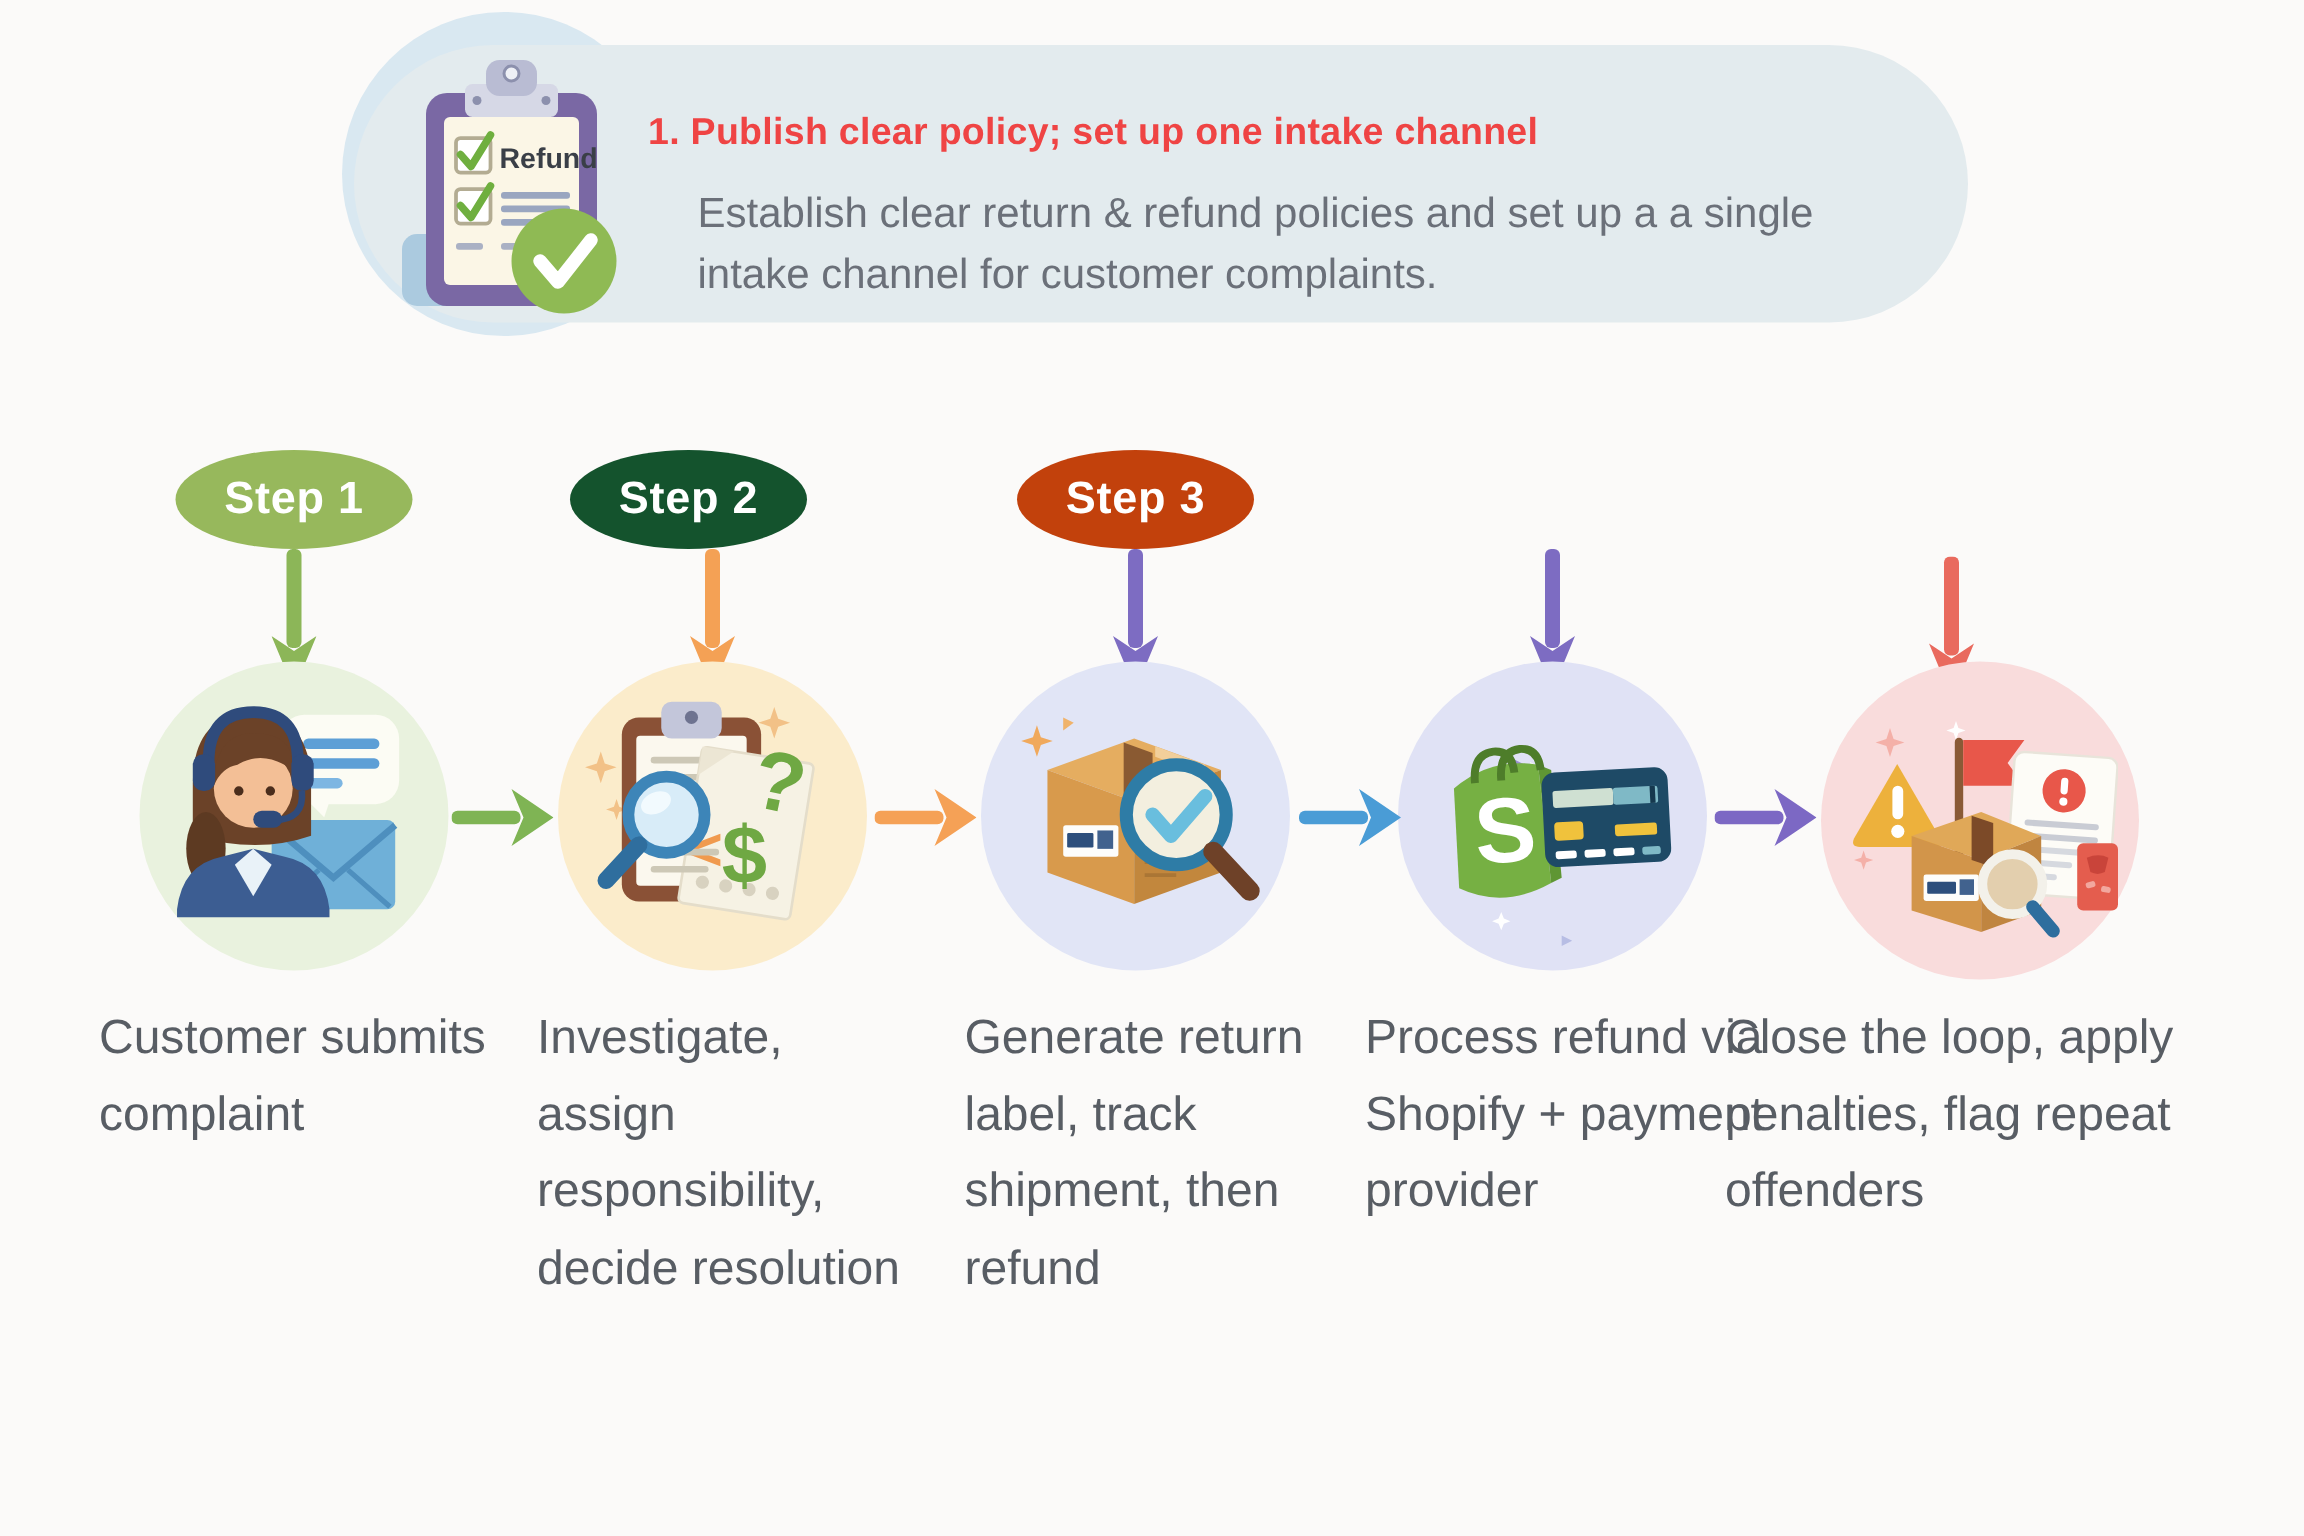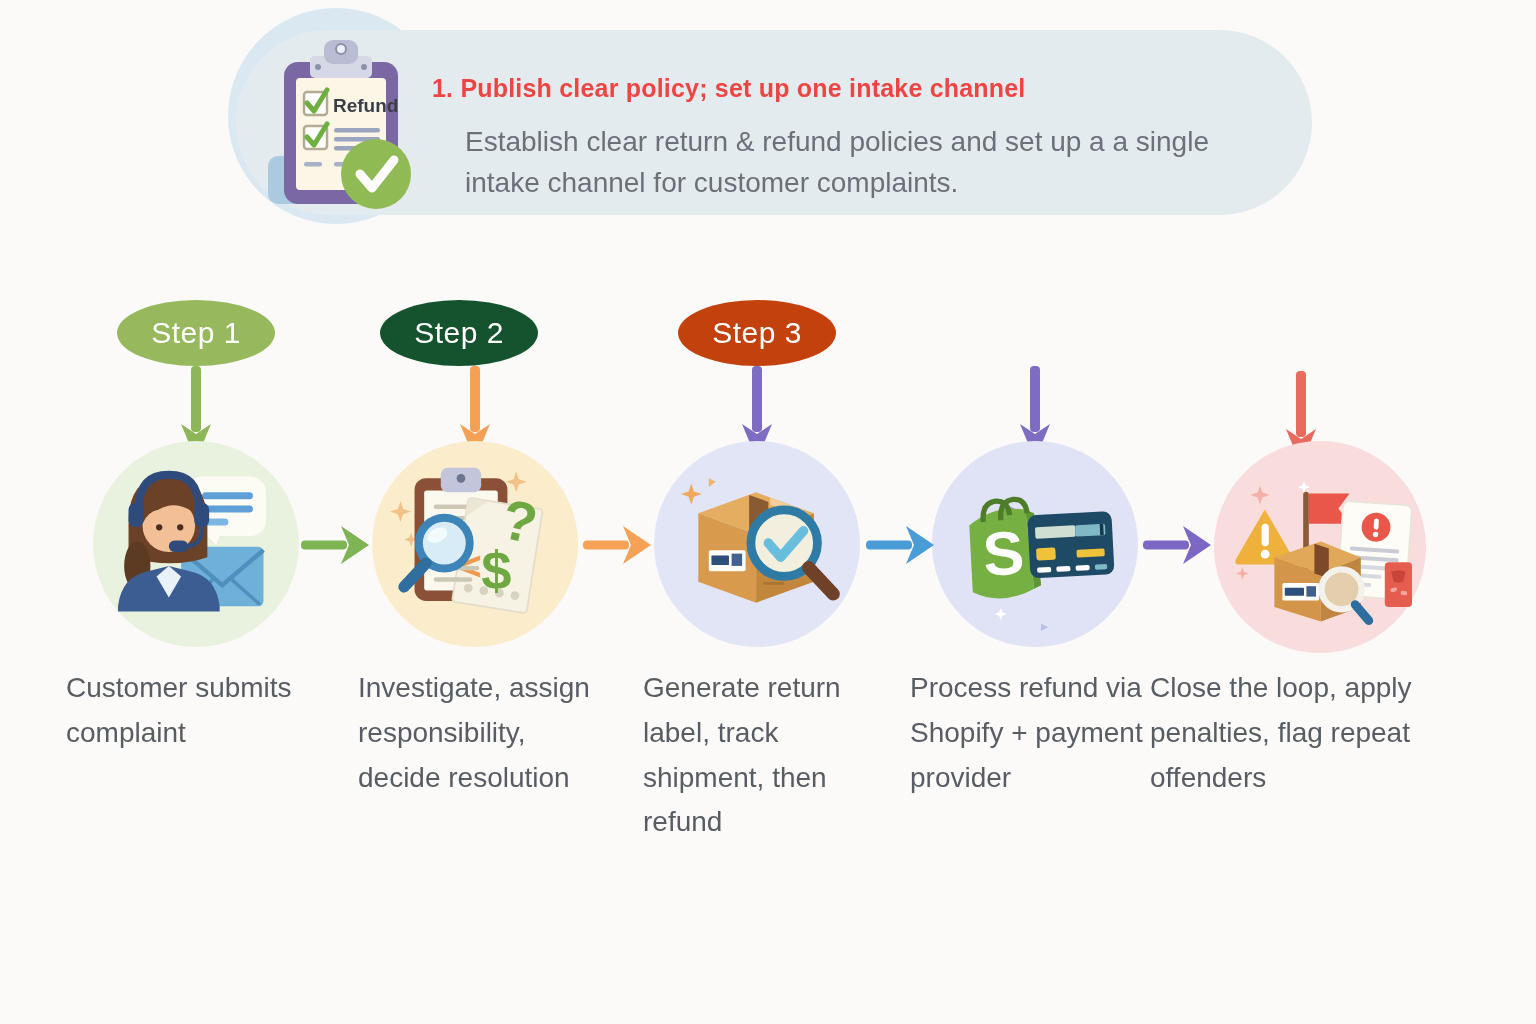--- a/index.html
+++ b/index.html
@@ -27,21 +27,21 @@
   }
   .header-subtitle{
     position:absolute;left:465px;top:122px;width:790px;
     font-size:28px;font-weight:400;color:#6b7079;line-height:1.45;
   }
 
   
   .badge{
     position:absolute;top:300px;width:158px;height:66px;border-radius:50%;
     display:flex;align-items:center;justify-content:center;
-    color:#ffffff;font-size:30px;font-weight:400;letter-spacing:.5px;
+    color:#ffffff;font-size:30px;font-weight:700;letter-spacing:.5px;
   }
   .badge.s1{left:117px;background:#97b85c;}
   .badge.s2{left:380px;background:#14532d;}
   .badge.s3{left:678px;background:#c2410c;}
   .badge.s4{left:956px;background:#7d6cc2;}
   .badge.s5{left:1222px;background:#e96a5e;top:305px;}
 
   
   .down-arrow{position:absolute;top:366px;width:30px;height:96px;}
   .down-arrow.s1{left:181px;}
@@ -65,21 +65,21 @@
   
   .conn{position:absolute;top:522px;width:68px;height:46px;}
   .conn.c1{left:301px;}
   .conn.c2{left:583px;}
   .conn.c3{left:866px;}
   .conn.c4{left:1143px;}
 
   
   .caption{
     position:absolute;top:666px;
-    font-size:28px;color:#585d64;line-height:1.6;font-weight:400;
+    font-size:32px;color:#585d64;line-height:1.6;font-weight:400;
   }
   .caption.s1{left:66px;width:258px;}
   .caption.s2{left:358px;width:252px;}
   .caption.s3{left:643px;width:226px;}
   .caption.s4{left:910px;width:272px;}
   .caption.s5{left:1150px;width:302px;}
 </style>
 </head>
 <body>
 

